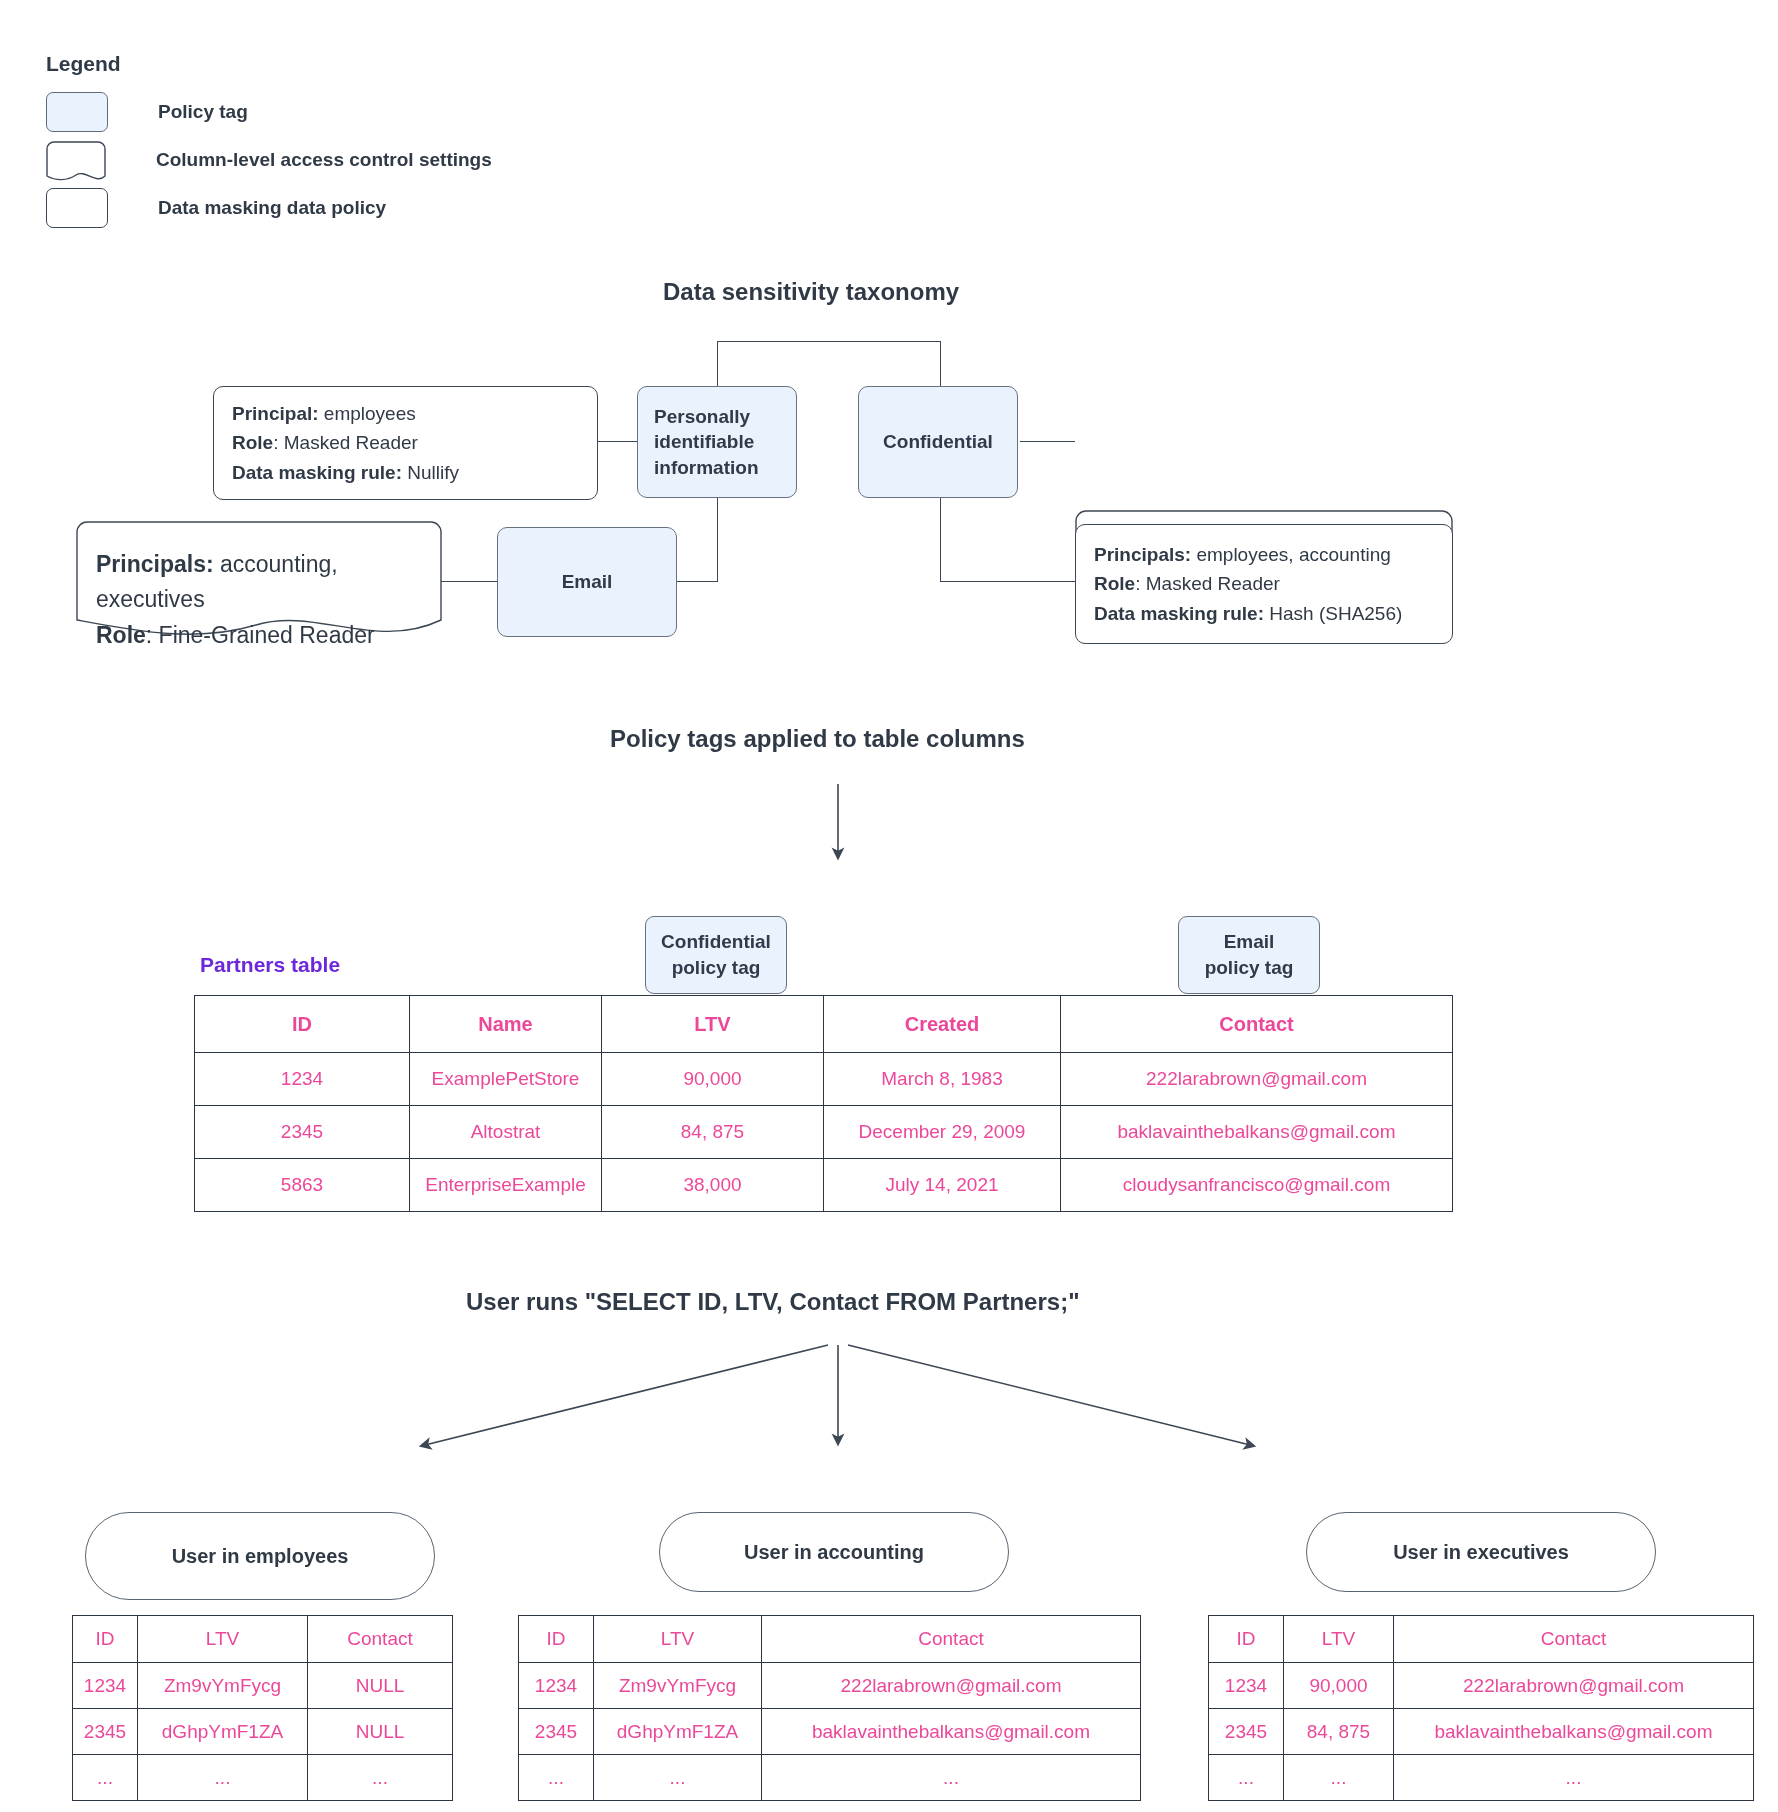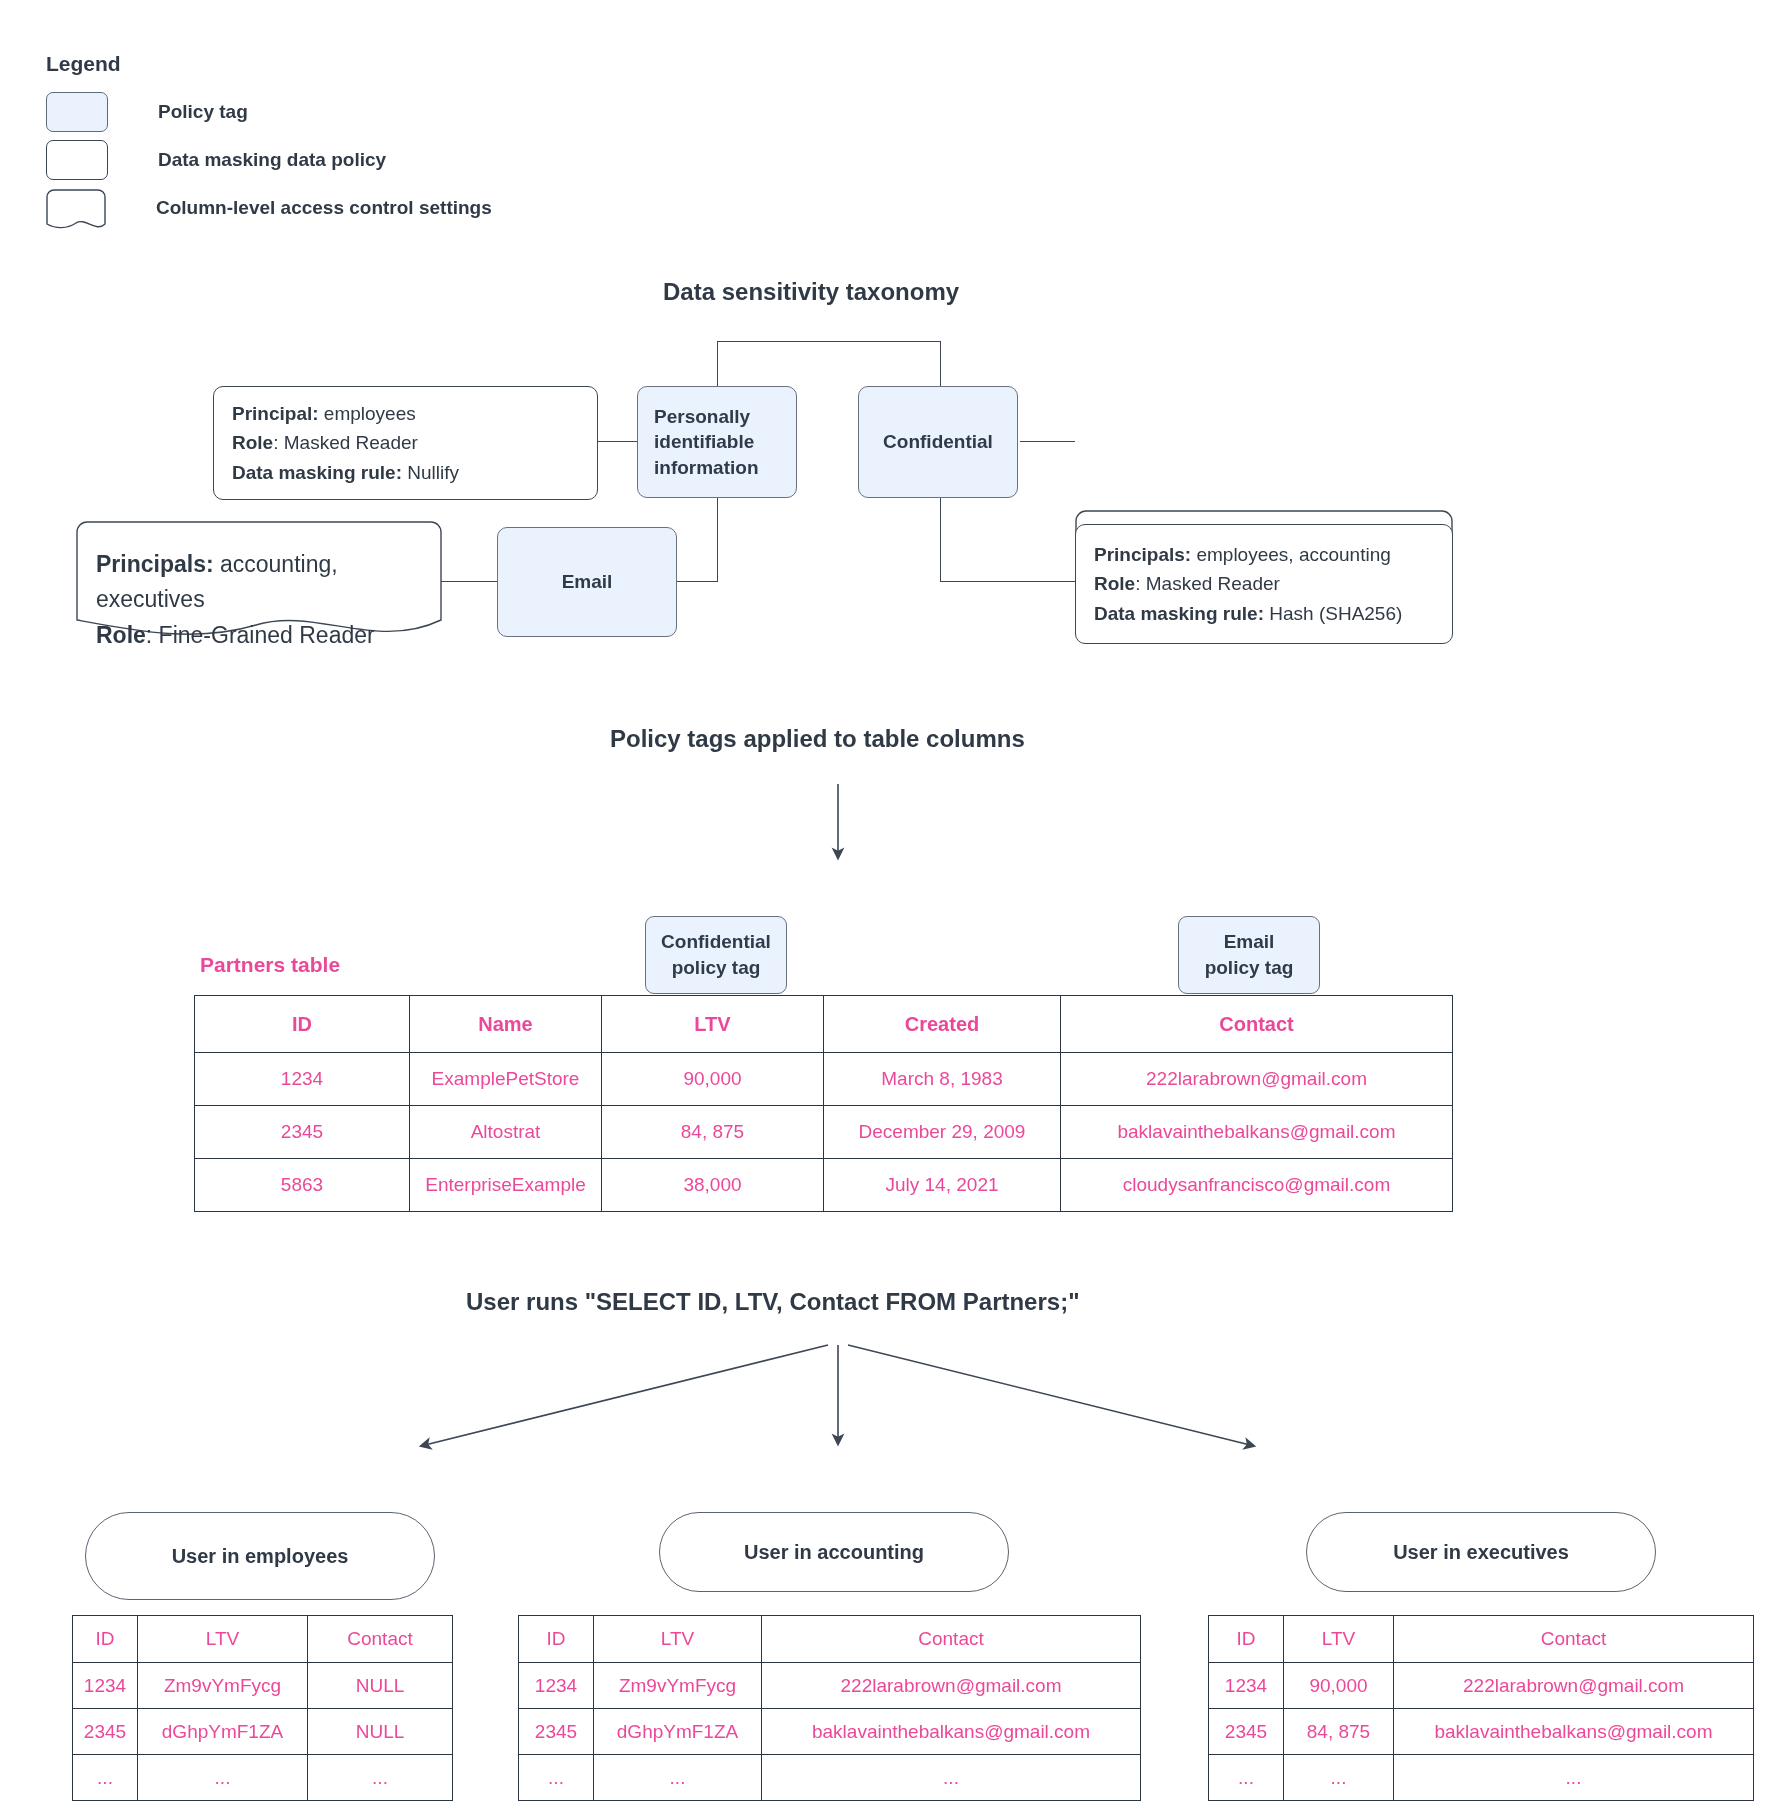--- a/index.html
+++ b/index.html
@@ -170,21 +170,21 @@
     font-size: 19px;
     font-weight: bold;
     color: #2f3b4a;
     line-height: 1.35;
     text-align: center;
   }
 
   .table-caption {
     font-size: 21px;
     font-weight: bold;
-    color: #ec4899;
+    color: #6d28d9;
     white-space: nowrap;
   }
 
   
   .pill {
     border: 1.4px solid #5a6471;
     border-radius: 999px;
     box-sizing: border-box;
     display: flex;
     align-items: center;
@@ -207,32 +207,32 @@
 
 <div class="abs" id="legend">
   <div class="legend-title">Legend</div>
 
   <div class="legend-row">
     <div class="legend-swatch sw-tag"></div>
     <div class="legend-label">Policy tag</div>
   </div>
 
   <div class="legend-row">
-    <div class="legend-swatch sw-policy"></div>
-    <div class="legend-label">Data masking data policy</div>
-  </div>
-
-  <div class="legend-row">
     <div class="legend-swatch">
       <svg width="60" height="44" viewBox="0 0 60 44">
         <path d="M1,8 a7,7 0 0 1 7,-7 h44 a7,7 0 0 1 7,7 v27
                  c-9,9 -20,-7 -29,-1 c-9,6 -20,6 -29,1 z" fill="#ffffff" stroke="#3b4654" stroke-width="1.4"></path>
       </svg>
     </div>
     <div class="legend-label">Column-level access control settings</div>
+  </div>
+
+  <div class="legend-row">
+    <div class="legend-swatch sw-policy"></div>
+    <div class="legend-label">Data masking data policy</div>
   </div>
 </div>
 
 <div class="abs section-title" style="left:663px; top:278px;">Data sensitivity taxonomy</div>
 
 <div class="abs ln ln-h" style="left:597px; top:441px; width:120px;"></div>
 <div class="abs ln ln-v" style="left:717px; top:341px; height:101px;"></div>
 <div class="abs ln ln-h" style="left:717px; top:341px; width:224px;"></div>
 <div class="abs ln ln-v" style="left:940px; top:341px; height:47px;"></div>
 <div class="abs ln ln-v" style="left:717px; top:497px; height:85px;"></div>

